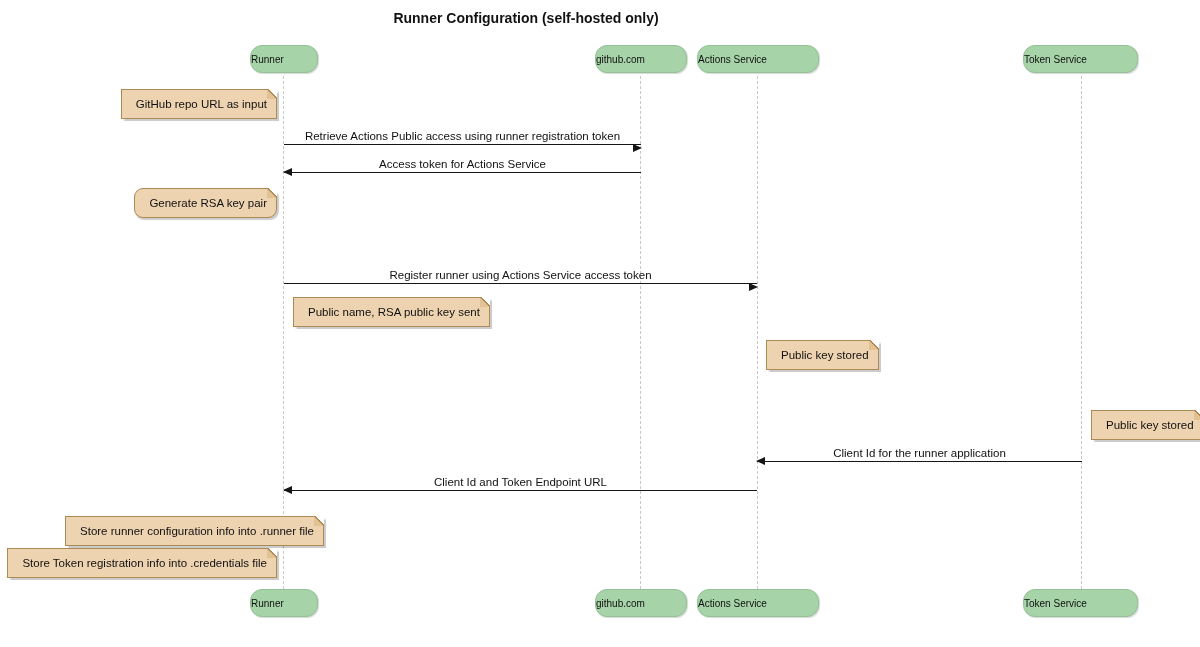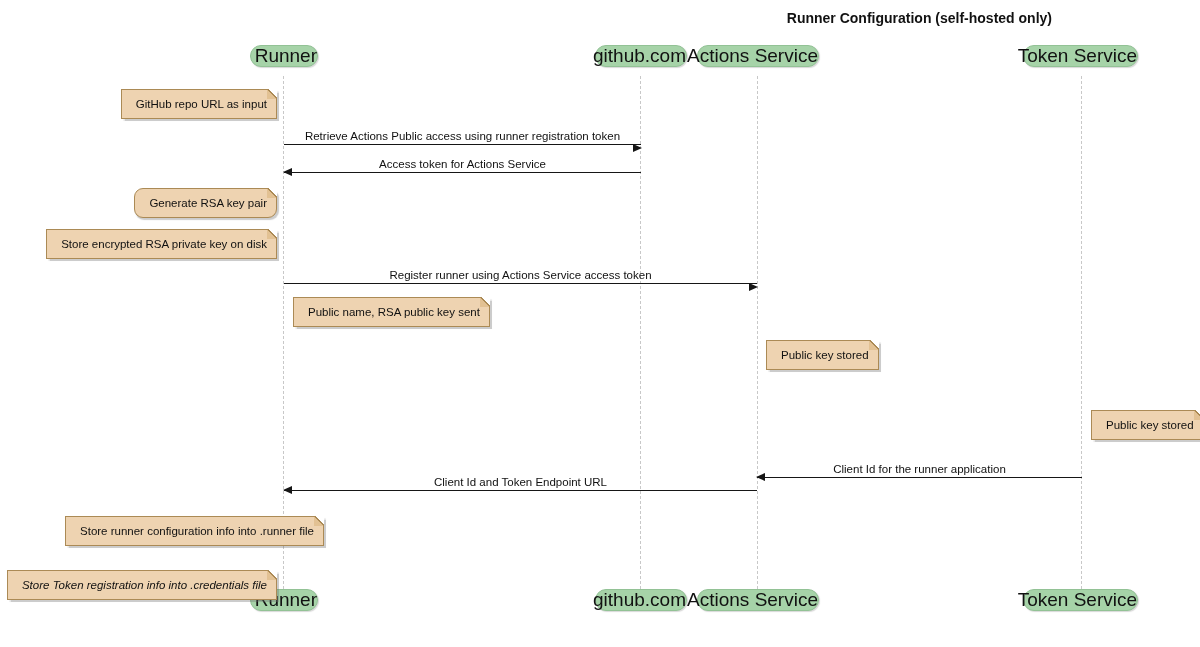--- a/index.html
+++ b/index.html
@@ -18,34 +18,34 @@
   .diagram {
     position:relative;
     width:1200px; height:647px;
     background:var(--background);
     font-family:"Liberation Sans", sans-serif;
     color:var(--text);
     overflow:hidden;
   }
   .title {
     position:absolute; top:10px; left:0; width:1052px;
-    text-align:right; font-size:14px; font-weight:bold;
+    text-align:center; font-size:14px; font-weight:bold;
     white-space:nowrap;
   }
   .lifeline {
     position:absolute; top:76px; height:513px; width:0;
     border-left:1px dashed var(--lifeline);
   }
   .participant {
-    position:absolute; height:22px;
+    position:absolute; height:28px;
     background:var(--participant_fill);
     border:1px solid var(--participant_border);
     border-radius:12px;
-    display:flex; align-items:center; justify-content:flex-end;
-    font-size:19px; white-space:nowrap;
+    display:flex; align-items:center; justify-content:flex-start;
+    font-size:10px; white-space:nowrap;
     box-shadow:1px 1px 1px rgba(100,100,100,0.25);
   }
   .msg { position:absolute; }
   .msg-label {
     display:block; text-align:center;
     font-size:11.5px; line-height:15px; height:15px;
     white-space:nowrap; padding-bottom:2px;
   }
   .msg-line {
     position:relative; height:0;
@@ -129,59 +129,55 @@
     <div class="msg-line">
         <span class="ah ah-r"></span>
       </div>
   </div>
   <div class="msg" style="left:284px;top:157px;width:357px;">
     <div class="msg-label">Access token for Actions Service</div>
     <div class="msg-line">
         <span class="ah ah-l"></span>
       </div>
   </div>
-  <div class="msg" style="left:757px;top:446px;width:325px;margin-top:16px;">
+  <div class="msg" style="left:757px;top:446px;width:325px;">
     <div class="msg-label">Client Id for the runner application</div>
     <div class="msg-line">
         <span class="ah ah-l"></span>
       </div>
   </div>
   <div class="msg" style="left:284px;top:475px;width:473px;">
     <div class="msg-label">Client Id and Token Endpoint URL</div>
     <div class="msg-line">
         <span class="ah ah-l"></span>
       </div>
   </div>
 
   <div class="note" style="right:923px;top:89px;">
     <span class="fold"></span>
     <span>GitHub repo URL as input</span>
   </div>
   <div class="note" style="right:923px;top:188px;border-radius:9px;">
     <span class="fold"></span>
     <span>Generate RSA key pair</span>
   </div>
-  <div class="note" style="right:923px;top:229px;">
-    <span class="fold"></span>
-    <span>Store encrypted RSA private key on disk</span>
-  </div>
   <div class="note" style="left:293px;top:297px;">
     <span class="fold"></span>
     <span>Public name, RSA public key sent</span>
   </div>
   <div class="note" style="left:766px;top:340px;">
     <span class="fold"></span>
     <span>Public key stored</span>
   </div>
   <div class="note" style="left:1091px;top:410px;">
     <span class="fold"></span>
     <span>Public key stored</span>
   </div>
   <div class="note" style="right:876px;top:508px;margin-top:8px;">
     <span class="fold"></span>
     <span>Store runner configuration info into .runner file</span>
   </div>
-  <div class="note" style="right:923px;top:570px;font-style:italic;">
+  <div class="note" style="right:923px;top:548px;">
     <span class="fold"></span>
     <span>Store Token registration info into .credentials file</span>
   </div>
 
 </div>
 
 </body></html>

